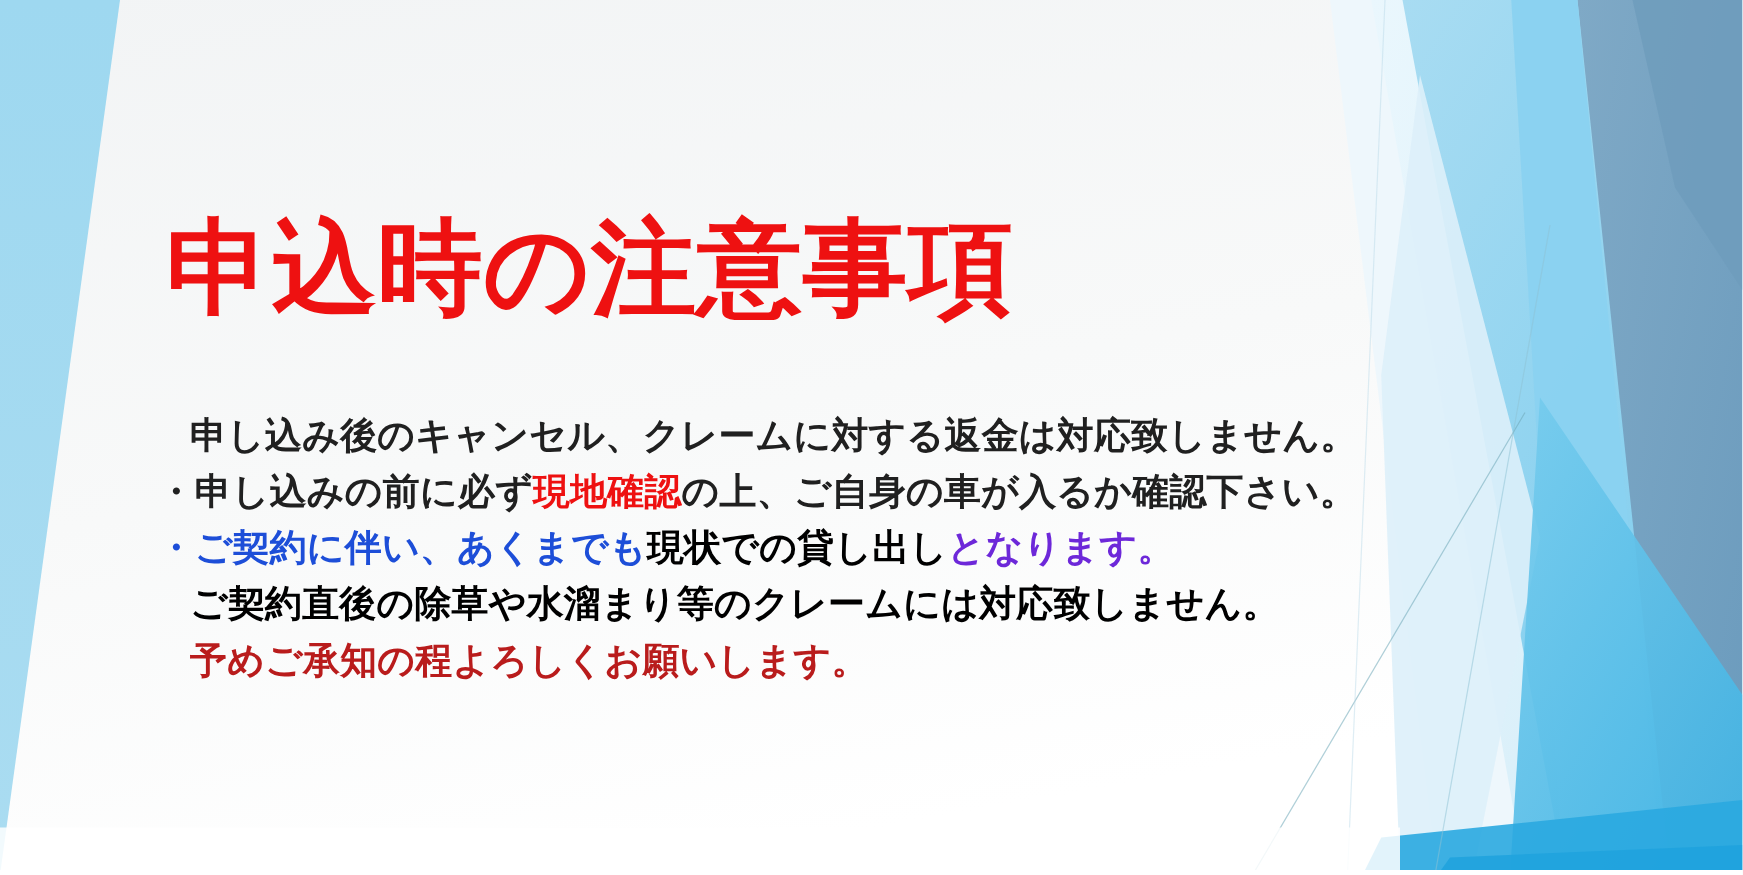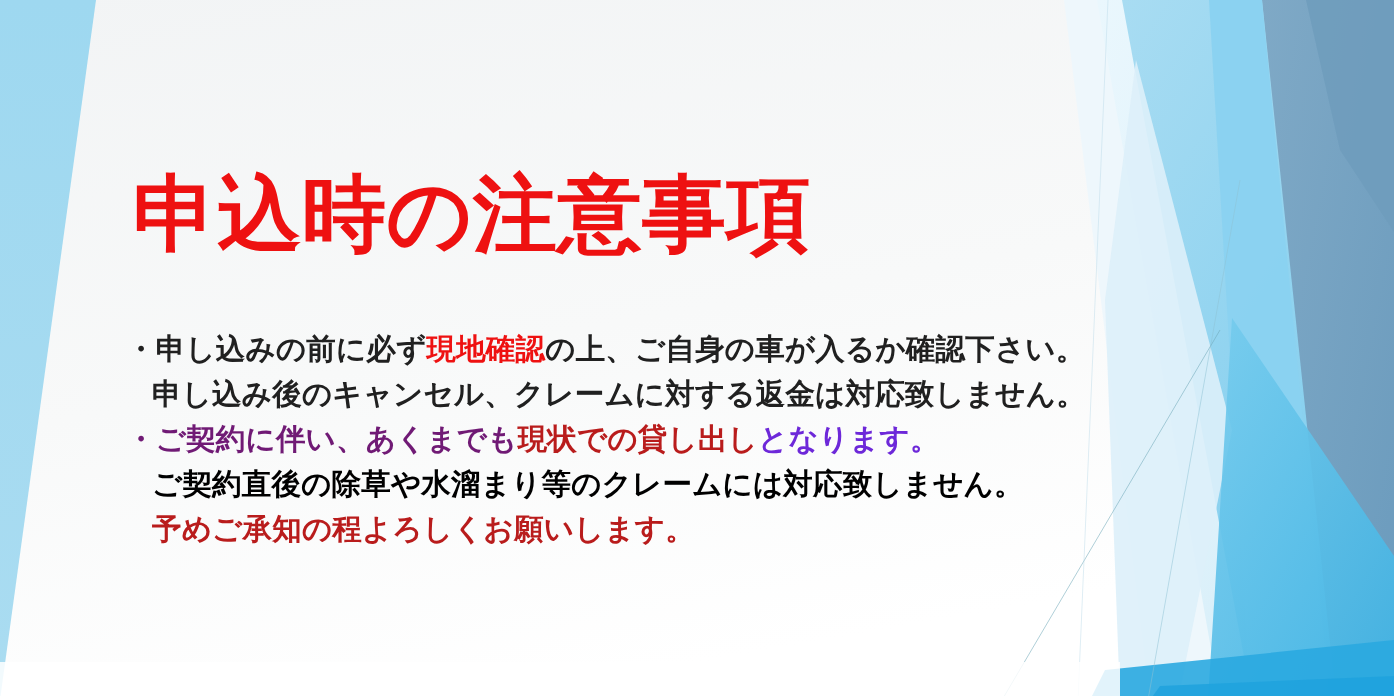--- a/index.html
+++ b/index.html
@@ -115,21 +115,21 @@
     <line x1="1078" y1="700" x2="1108" y2="0" stroke="#b9d9e8" stroke-width="1" opacity="0.45"></line>
 
     <rect x="0" y="662" width="1120" height="38" fill="#ffffff" opacity="0.85"></rect>
   </svg>
 
   <div id="content">
 
     <div id="slide-title">申込時の注意事項</div>
 
     <div id="body-list">
+        <div class="body-line indent"><span class="seg-black" style="color: rgb(32, 32, 32);">申し込み後のキャンセル、クレームに対する返金は対応致しません。</span></div>
         <div class="body-line"><span class="seg-black" style="color: rgb(32, 32, 32);">・申し込みの前に必ず</span><span class="seg-red" style="color: rgb(238, 17, 17);">現地確認</span><span class="seg-black" style="color: rgb(32, 32, 32);">の上、ご自身の車が入るか確認下さい。</span></div>
-        <div class="body-line indent"><span class="seg-black" style="color: rgb(32, 32, 32);">申し込み後のキャンセル、クレームに対する返金は対応致しません。</span></div>
-        <div class="body-line"><span class="seg-black" style="color: #701a75;">・ご契約に伴い、あくまでも</span><span class="seg-red" style="color: #b91c1c;">現状での貸し出し</span><span class="seg-black" style="color: #6d28d9;">となります。</span></div>
+        <div class="body-line"><span class="seg-black" style="color: #1d4ed8;">・ご契約に伴い、あくまでも</span><span class="seg-red" style="color: #000000;">現状での貸し出し</span><span class="seg-black" style="color: #6d28d9;">となります。</span></div>
         <div class="body-line indent"><span class="seg-black" style="color: #000000;">ご契約直後の除草や水溜まり等のクレームには対応致しません。</span></div>
         <div class="body-line indent"><span class="seg-black" style="color: #b91c1c;">予めご承知の程よろしくお願いします。</span></div>
       </div>
 
   </div>
 </div>
 
 </body></html>

